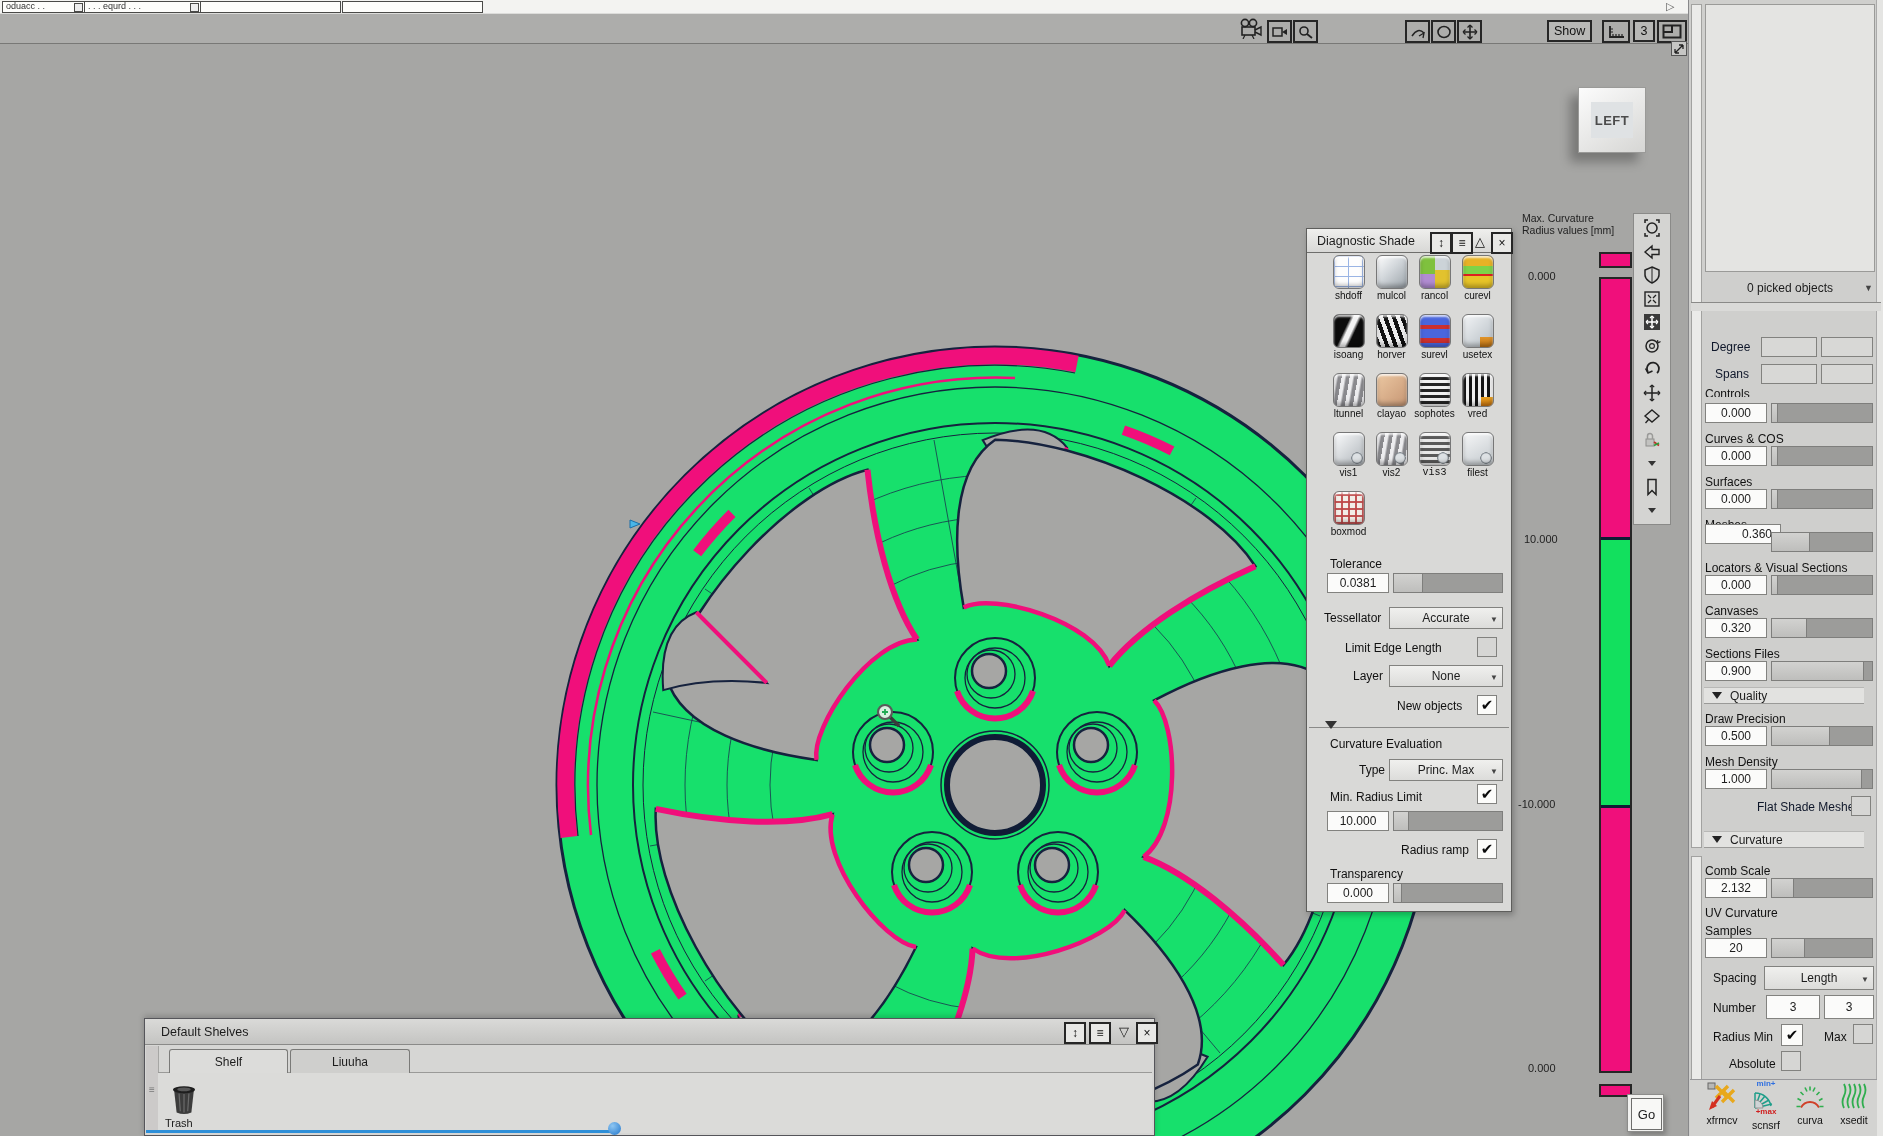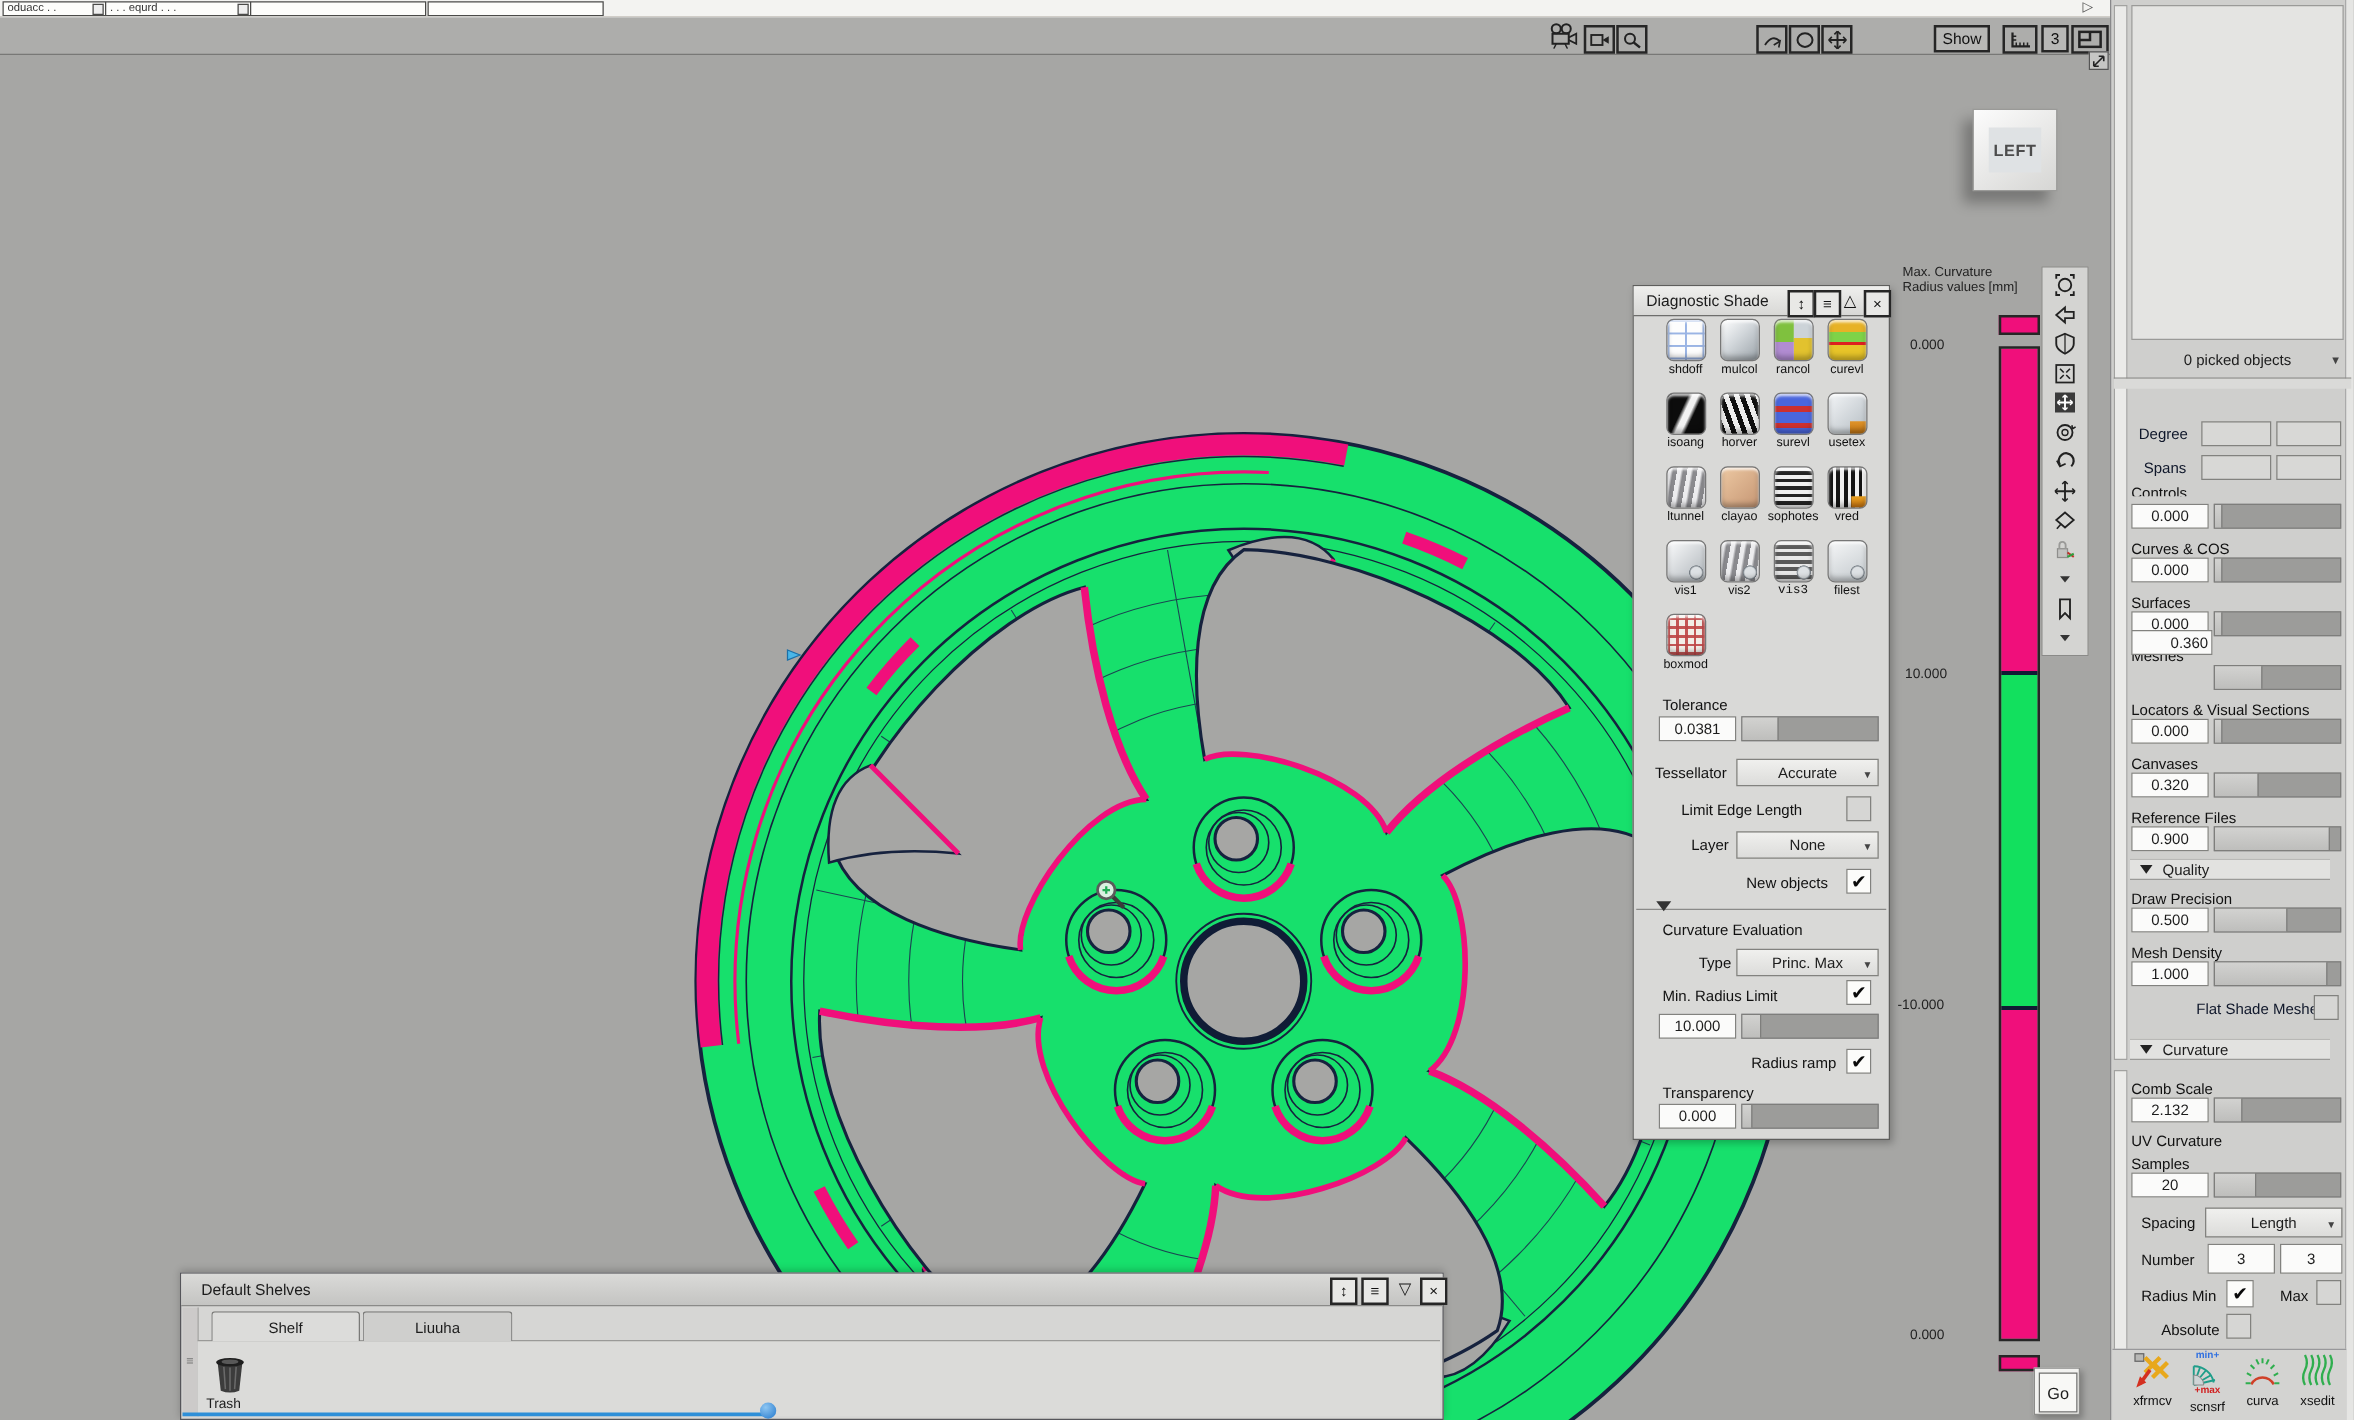--- a/index.html
+++ b/index.html
@@ -591,35 +591,35 @@
         <div class="valbox" style="left: 16px; top: 446px; width: 62px;">0.000</div>
         <div class="track" style="left: 82px; top: 446px; width: 102px;">
           <div class="tfill" style="width:6%"></div>
         </div>
         <div class="prow-label" style="top: 475px;">Surfaces</div>
         <div class="valbox" style="left: 16px; top: 489px; width: 62px;">0.000</div>
         <div class="track" style="left: 82px; top: 489px; width: 102px;">
           <div class="tfill" style="width:6%"></div>
         </div>
         <div class="prow-label" style="top: 518px;">Meshes</div>
-        <div class="valbox" style="left: 16px; top: 504px; width: 65px; padding-left: 28px;">0.360</div>
+        <div class="valbox" style="left: 16px; top: 524px; width: 76px; padding-left: 28px;">0.360</div>
         <div class="track" style="left: 82px; top: 532px; width: 102px;">
           <div class="tfill" style="width:38%"></div>
         </div>
         <div class="prow-label" style="top: 561px;">Locators &amp; Visual Sections</div>
         <div class="valbox" style="left: 16px; top: 575px; width: 62px;">0.000</div>
         <div class="track" style="left: 82px; top: 575px; width: 102px;">
           <div class="tfill" style="width:6%"></div>
         </div>
         <div class="prow-label" style="top: 604px;">Canvases</div>
         <div class="valbox" style="left: 16px; top: 618px; width: 62px;">0.320</div>
         <div class="track" style="left: 82px; top: 618px; width: 102px;">
           <div class="tfill" style="width:35%"></div>
         </div>
-        <div class="prow-label" style="top: 647px;">Reference Files</div>
+        <div class="prow-label" style="top: 647px;">Sections Files</div>
         <div class="valbox" style="left: 16px; top: 661px; width: 62px;">0.900</div>
         <div class="track" style="left: 82px; top: 661px; width: 102px;">
           <div class="tfill" style="width:92%"></div>
         </div>
       </div>
 
     <div class="secHead" style="top:687px">
         <span class="tri"></span>
         <span>Quality</span>
       </div>

